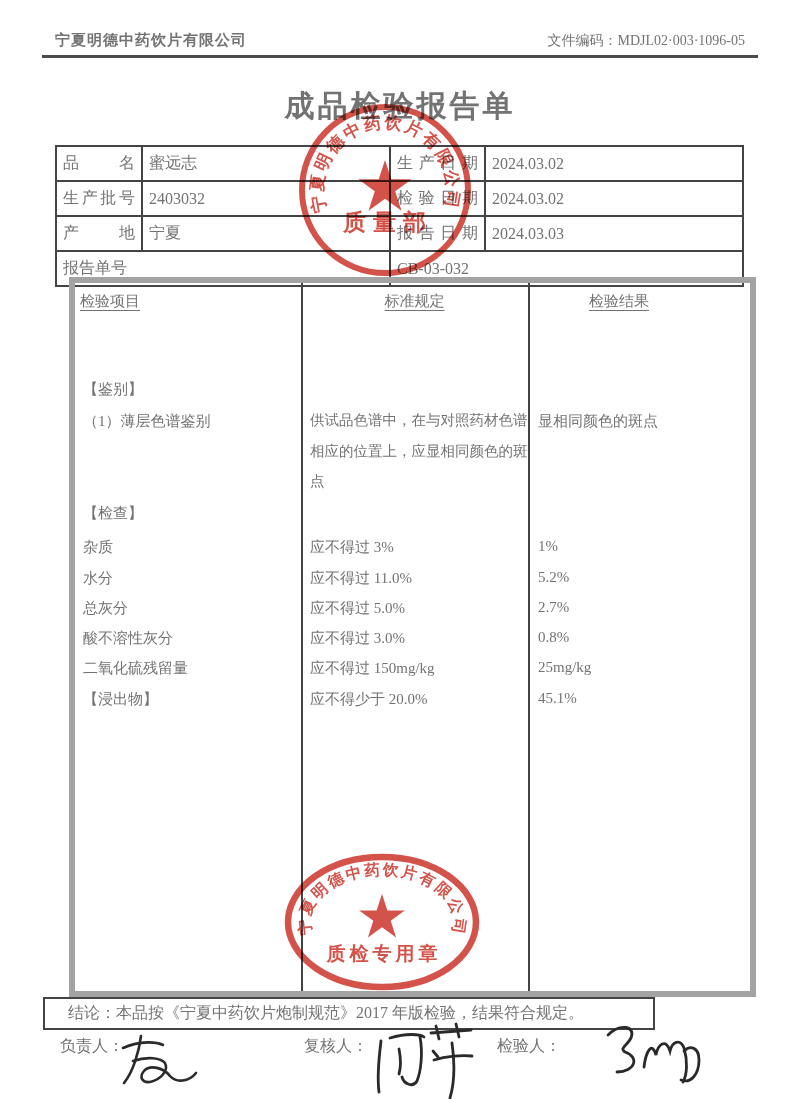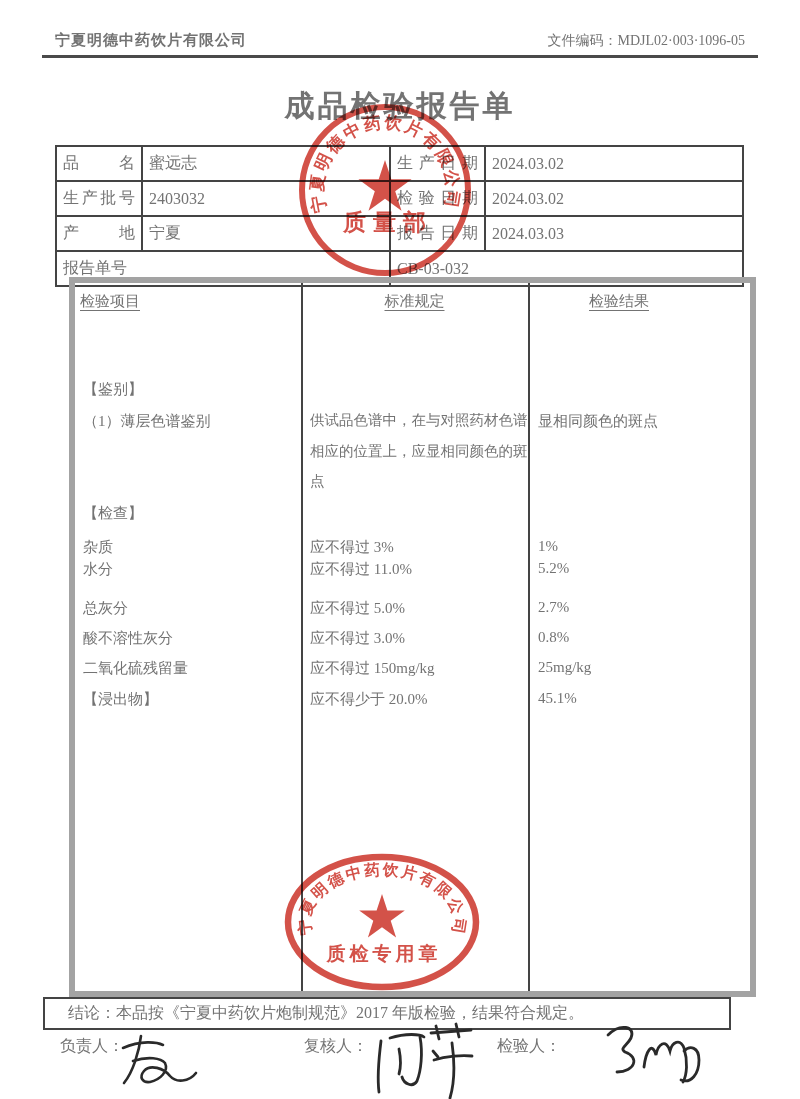--- a/index.html
+++ b/index.html
@@ -26,21 +26,21 @@
   .col-hdr u{text-decoration:underline;text-underline-offset:4px;}
   .ch-item{left:5px;} .ch-std{left:226px;width:227px;text-align:center;}
   .ch-res{left:453px;width:182px;text-align:center;}
 
   .trow{position:absolute;left:0;width:687px;height:30px;}
   .trow .item{position:absolute;left:8px;font-size:15px;white-space:nowrap;}
   .trow .std{position:absolute;left:235px;font-size:15px;white-space:nowrap;}
   .trow .res{position:absolute;left:463px;font-size:15px;white-space:nowrap;}
   .trow .std.wrap{white-space:normal;width:219px;font-size:14.5px;line-height:30.5px;margin-top:-7px;}
 
-  .conclusion{position:absolute;left:43px;top:997px;width:688px;height:33px;border:2px solid #444;
+  .conclusion{position:absolute;left:43px;top:997px;width:612px;height:33px;border:2px solid #444;
               box-sizing:border-box;font-size:16px;line-height:28px;padding-left:23px;}
 
   .sig-label{position:absolute;top:1036px;font-size:16px;}
   .sl1{left:60px;} .sl2{left:304px;} .sl3{left:497px;}
 
   .stamp{position:absolute;mix-blend-mode:multiply;opacity:.85;}
   .stamp-top{left:297px;top:102px;}
   .stamp-bottom{left:282px;top:850px;}
   .sig{position:absolute;}
   .sig1{left:103px;top:1030px;} .sig2{left:368px;top:1019px;} .sig3{left:592px;top:1017px;}
@@ -110,21 +110,21 @@
     <div class="trow" style="top:221px">
       <span class="item">【检查】</span>
       <span class="std"></span>
       <span class="res"></span>
     </div>
     <div class="trow" style="top:255px">
       <span class="item">杂质</span>
       <span class="std">应不得过 3%</span>
       <span class="res">1%</span>
     </div>
-    <div class="trow" style="top:277px">
+    <div class="trow" style="top:286px">
       <span class="item">水分</span>
       <span class="std">应不得过 11.0%</span>
       <span class="res">5.2%</span>
     </div>
     <div class="trow" style="top:316px">
       <span class="item">总灰分</span>
       <span class="std">应不得过 5.0%</span>
       <span class="res">2.7%</span>
     </div>
     <div class="trow" style="top:346px">

